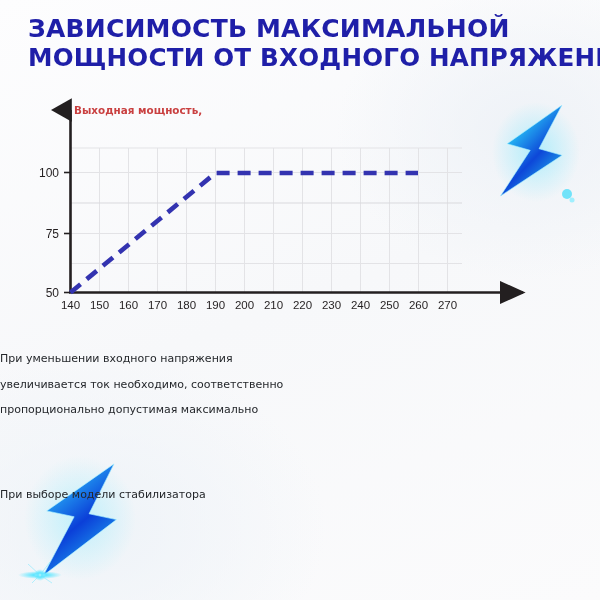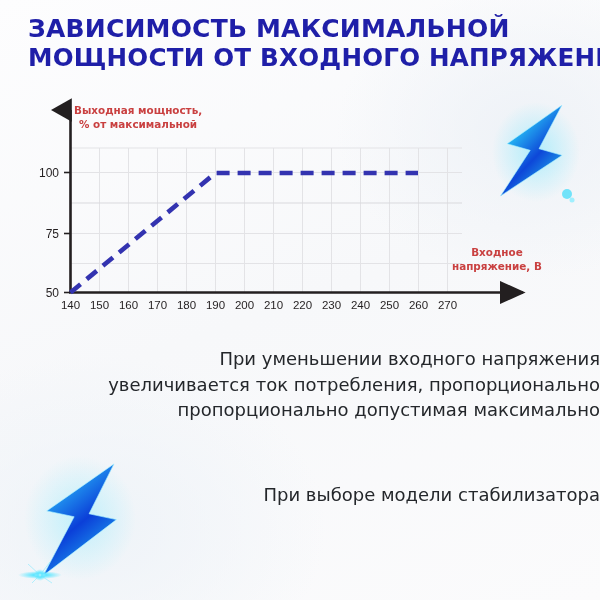--- a/index.html
+++ b/index.html
@@ -71,23 +71,23 @@
     font-size: 11.5px;
     fill: #231f20;
   }
   .tick-text.y { font-size: 12px; text-anchor: end; }
   .tick-text.x { text-anchor: middle; }
 
   
   .para {
     position: absolute;
     width: 600px;
-    text-align: right;
+    text-align: left;
     color: #24272b;
-    font-size: 18px;
+    font-size: 11px;
     line-height: 25.5px;
     font-family: "DejaVu Sans", sans-serif;
   }
   #para1 { top: 346px; }
   #para2 { top: 482px; }
   .para .ln { display: block; }
 
   
   .bolt {
     position: absolute;
@@ -170,27 +170,22 @@
       <text class="tick-text x" x="360.5" y="213">240</text>
       <text class="tick-text x" x="389.5" y="213">250</text>
       <text class="tick-text x" x="418.5" y="213">260</text>
       <text class="tick-text x" x="447.5" y="213">270</text>
 
       <polyline points="70.5,196.5 215.5,77 418,77" fill="none" stroke="#3333b0" stroke-width="4.6" stroke-linecap="butt" stroke-dasharray="13 8"></polyline>
     </svg>
 
     <div id="ylabel" class="axis-label">
       <div>Выходная мощность,</div>
-      <div>% от максимальной</div>
     </div>
 
-    <div id="xlabel" class="axis-label">
-      <div>Входное</div>
-      <div>напряжение, В</div>
-    </div>
   </div>
 
   <div id="bolt-top" class="bolt">
     <svg width="104" height="112" viewBox="0 0 104 112">
       <defs>
         <linearGradient id="gTop" x1="0" y1="0" x2="1" y2="1">
           <stop offset="0%" stop-color="#57e2fb"></stop>
           <stop offset="28%" stop-color="#22a8f0"></stop>
           <stop offset="55%" stop-color="#0d47d8"></stop>
           <stop offset="80%" stop-color="#1e9ae8"></stop>
@@ -238,21 +233,21 @@
         <line x1="22" y1="123" x2="10" y2="112"></line>
         <line x1="22" y1="123" x2="14" y2="131"></line>
         <line x1="22" y1="123" x2="34" y2="131"></line>
         <line x1="22" y1="123" x2="32" y2="110"></line>
       </g>
     </svg>
   </div>
 
   <div id="para1" class="para">
     <span class="ln">При уменьшении входного напряжения</span>
-    <span class="ln">увеличивается ток потребления, пропорционально</span>
+    <span class="ln">увеличивается ток необходимо, соответственно</span>
     <span class="ln">пропорционально допустимая максимально</span>
   </div>
 
   <div id="para2" class="para">
     <span class="ln">При выборе модели стабилизатора</span>
   </div>
 
 </div>
 
 </body></html>

